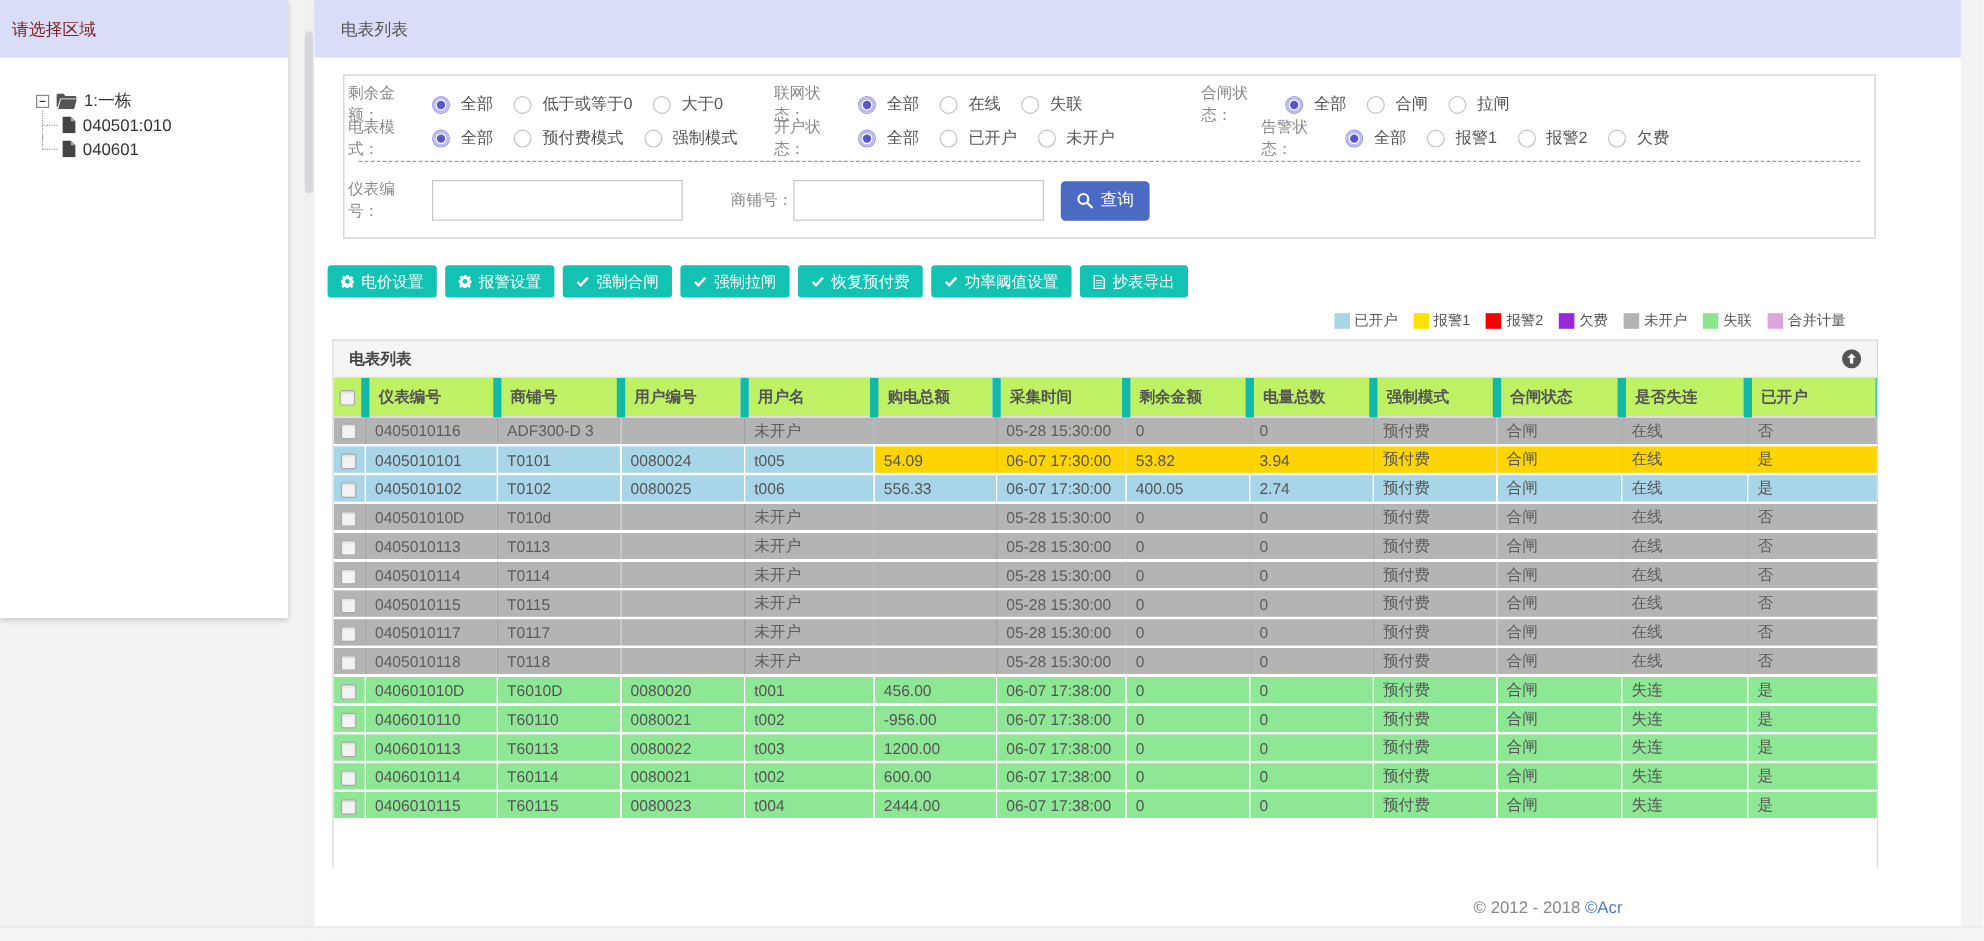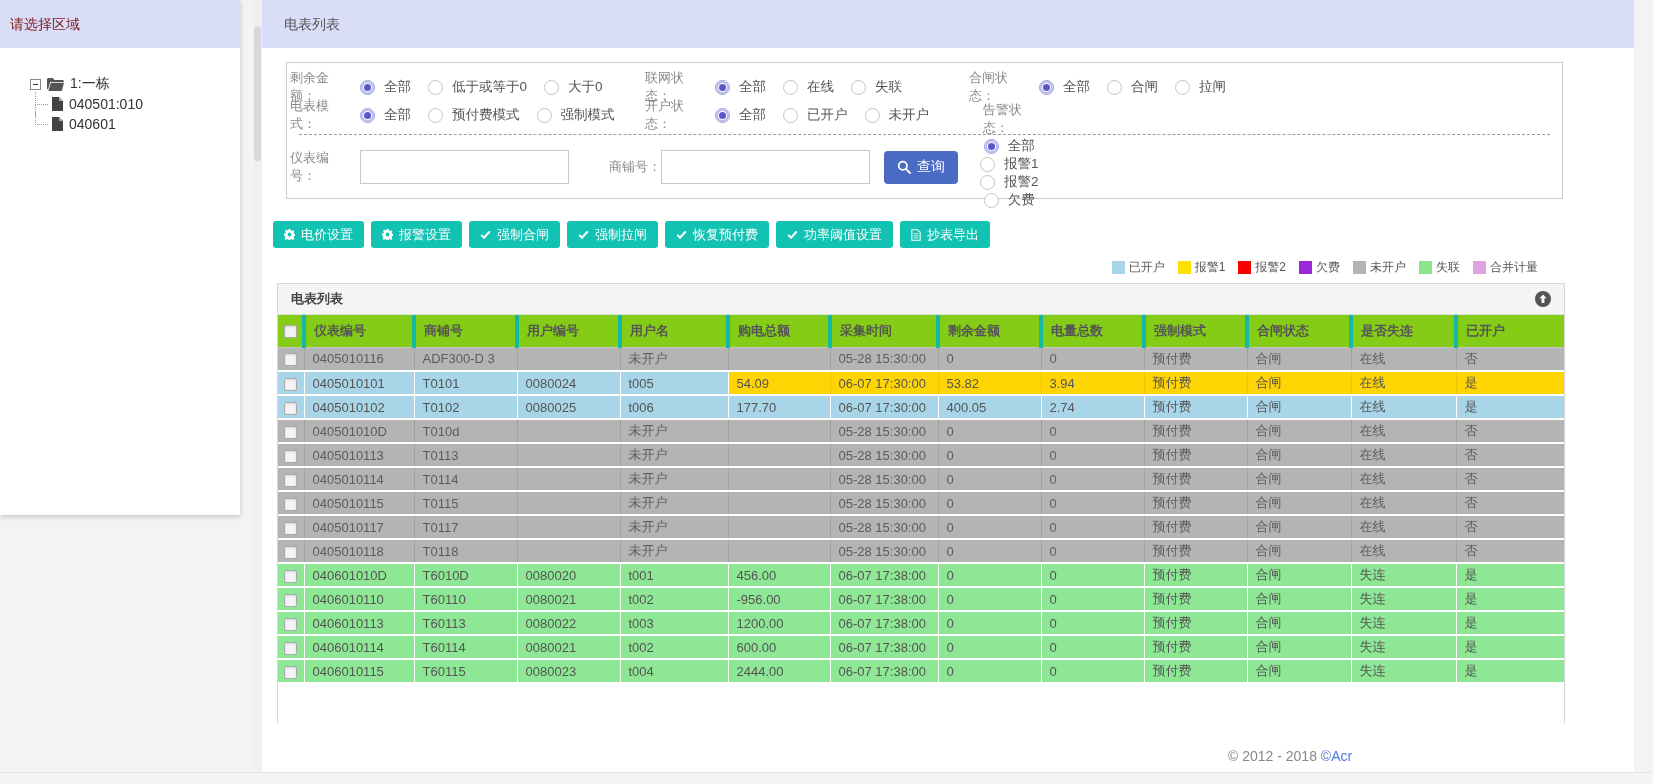--- a/index.html
+++ b/index.html
@@ -29,22 +29,22 @@
   
   .main { position:absolute; left:262px; top:0; width:1372px; height:784px; background:#fff;border-radius:10px; }
   .main-header { height:48px; background:var(--lavender,#d9ddf8); color:#555; font-size:14px;
                  line-height:48px; padding-left:22px; }
   
   .filter-box { position:absolute; left:24px; top:62px; width:1277px; height:137px;
                 border:1px solid #ccc; background:#fff; }
   .filter-row { position:relative; height:28px; }
   .filter-row.r0 { margin-top:10px; } .filter-row.r1 { margin-top:0; }
   .fg { position:absolute; top:0; height:28px; display:flex; align-items:center; }
-  .fg-0 { left:3px; } .fg-1 { left:358px; } .fg-2 { left:682px; }
-  .r1 .fg-2 { left:693px;flex-direction:column; }
+  .fg-0 { left:3px; } .fg-1 { left:358px; } .fg-2 { left:714px; }
+  .r1 .fg-2 { left:764px; }
   .flabel { color:#8a8a8a; font-size:13px; }
   .glabel { display:inline-block; width:64px; margin-right:6px; flex:0 0 auto; }
   .radio-item { display:inline-flex; align-items:center; gap:9px; margin-right:17px; cursor:pointer; }
   .radio { width:15px; height:15px; border-radius:50%; border:1px solid #c3c3c3; background:#fff; position:relative; flex:0 0 auto; }
   .radio.checked { border-color:#9a9ae0; }
   .radio.checked::before { content:""; position:absolute; inset:0; border-radius:50%; border:2px solid #bcbcec; }
   .radio.checked::after { content:""; position:absolute; left:50%; top:50%; width:7px; height:7px;
                           margin:-3.5px 0 0 -3.5px; border-radius:50%; background:#5757c8; }
   .rlabel { font-size:13.5px; color:#555; }
   .dash { position:absolute; left:12px; right:12px; top:71px; border-top:1px dashed #9a9a9a; }
@@ -66,22 +66,22 @@
   .legend-item { display:inline-flex; align-items:center; gap:4px; }
   .legend-sq { width:13px; height:13px; display:inline-block; }
   
   .table-panel { position:absolute; left:15px; top:283px; width:1288px; height:440px;
                  border:1px solid #d5d5d5; border-bottom:none; overflow:hidden; background:#fff; }
   .panel-header { height:31px; background:#f5f5f5; border-bottom:1px solid #ddd;
                   display:flex; align-items:center; padding:0 13px; font-size:13px; font-weight:700; color:#444; }
   .panel-header .ph-title { flex:1; }
   .up-ic { display:inline-flex; cursor:pointer; }
   table.meter { width:100%; border-collapse:collapse; table-layout:fixed; font-size:13px; color:#555; }
-  table.meter th { height:32px; background:#84cc16; text-align:left; font-weight:700; color:#555; padding:0 8px;
-                   border-right:4px solid #14b8a6; border-bottom:1px solid #c6c6c6; overflow:hidden; white-space:nowrap;margin-top:21px; }
+  table.meter th { height:32px; background:#bef264; text-align:left; font-weight:700; color:#555; padding:0 8px;
+                   border-right:7px solid #14b8a6; border-bottom:1px solid #c6c6c6; overflow:hidden; white-space:nowrap;margin-top:21px; }
   table.meter th.cbc, table.meter td.cbc { text-align:center; padding:0; }
   table.meter td { height:24px; padding:0 8px; border-right:1px solid #fff; border-bottom:2px solid #fff;
                    overflow:hidden; white-space:nowrap; }
   tr.row-gray  td { background:var(--row-gray,#b4b4b4); border-right-color:#a2a2a2; color:#5d5d5d; }
   tr.row-blue  td { background:var(--row-blue,#a8d6e8); }
   tr.row-green td { background:var(--row-green,#8ee794); }
   tr td.alert { background:var(--alert-yellow,#ffd403) !important; border-right-color:#f0c400; }
   .cb { display:inline-block; width:13px; height:13px; background:#f3f3f3; border:1px solid #a9a9a9;
         border-radius:2px; box-shadow:inset 0 1px 2px rgba(0,0,0,.12); vertical-align:middle; cursor:pointer; }
   
@@ -418,21 +418,21 @@
               <td class="alert">合闸</td>
               <td class="alert">在线</td>
               <td class="alert">是</td>
             </tr>
             <tr class="row-blue">
               <td class="cbc"><span class="cb"></span></td>
               <td>0405010102</td>
               <td>T0102</td>
               <td>0080025</td>
               <td>t006</td>
-              <td>177.70</td>
+              <td>556.33</td>
               <td>06-07 17:30:00</td>
               <td>400.05</td>
               <td>2.74</td>
               <td>预付费</td>
               <td>合闸</td>
               <td>在线</td>
               <td>是</td>
             </tr>
             <tr class="row-gray">
               <td class="cbc"><span class="cb"></span></td>

